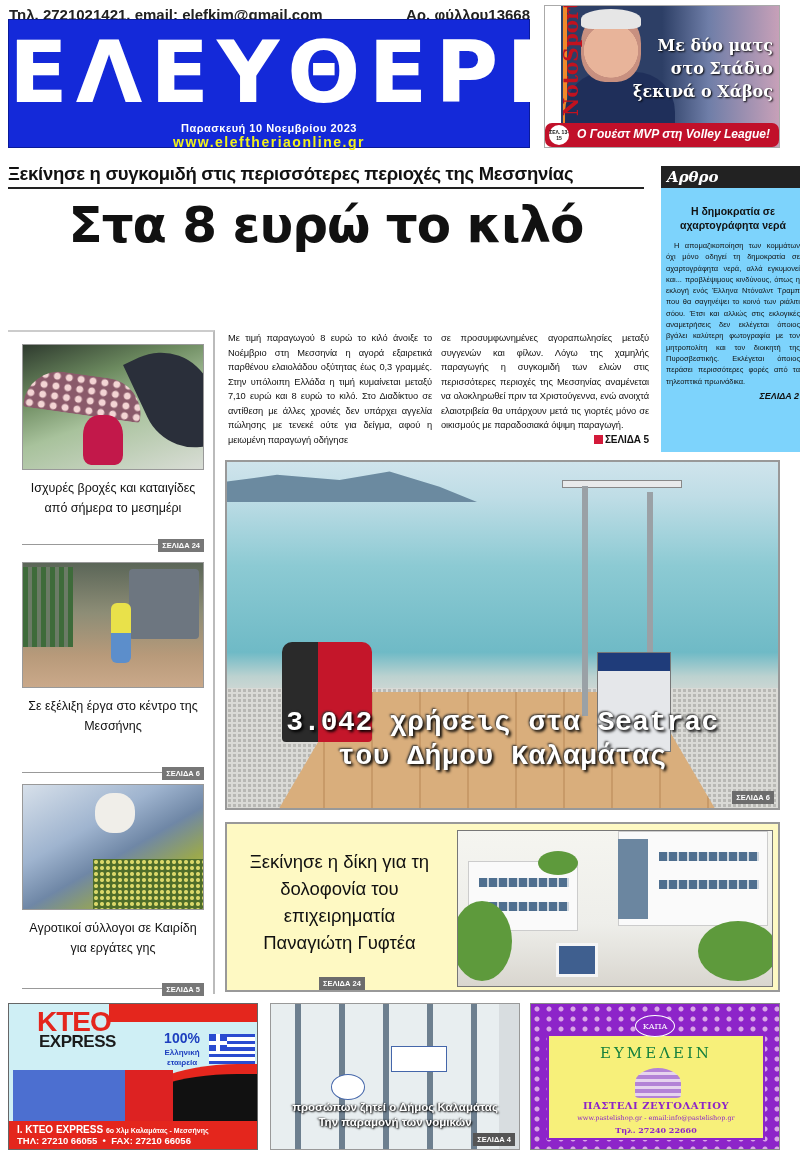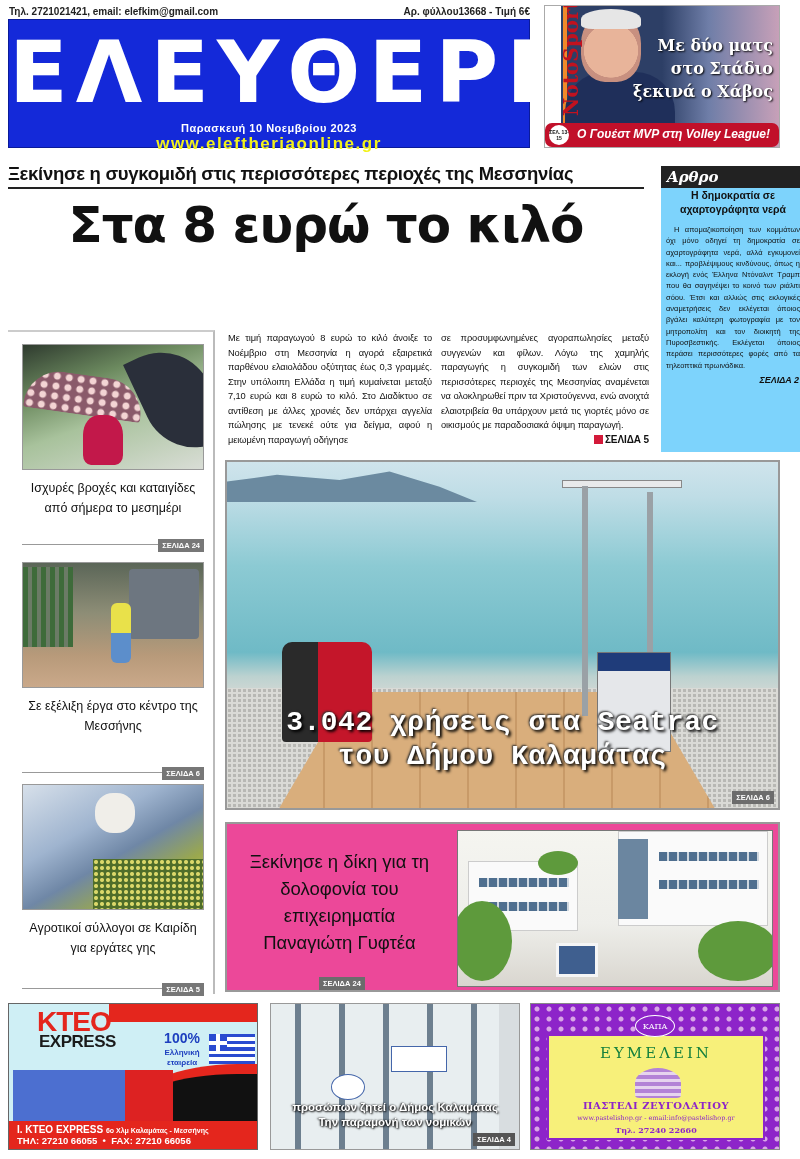--- a/index.html
+++ b/index.html
@@ -2,46 +2,46 @@
 <html><head>
 <meta charset="utf-8">
 <style>
   * { box-sizing: border-box; margin: 0; padding: 0; }
   html, body { width: 800px; height: 1159px; background: #fff; overflow: hidden; }
   body { font-family: "Liberation Sans", sans-serif; color: #111; position: relative; }
 
   .abs { position: absolute; }
 
   
-  .topline { font-size: 10px; font-weight: bold; color: #222; }
+  .topline { font-size: 15px; font-weight: bold; color: #222; }
   .masthead { left: 8px; top: 19px; width: 522px; height: 129px; background: #1429d9; border: 1px solid #0a1a99; }
   .logo { position: absolute; left: 0; right: 0; top: 4px; text-align: center; color: #fff; font-family: "DejaVu Sans", sans-serif; font-weight: bold; font-size: 86px; letter-spacing: 8px; line-height: 96px; }
   .mast-date { position: absolute; left: 0; right: 0; top: 102px; text-align: center; color: #fff; font-weight: bold; font-size: 11px; letter-spacing: 0.5px; }
-  .mast-url { position: absolute; left: 0; right: 0; top: 114px; text-align: center; color: #f2f21a; font-weight: bold; font-size: 17px; letter-spacing: 1.5px; }
+  .mast-url { position: absolute; left: 0; right: 0; top: 114px; text-align: center; color: #f2f21a; font-weight: bold; font-size: 14px; letter-spacing: 1.5px; }
 
   
   .noto { left: 544px; top: 5px; width: 236px; height: 143px; border: 1px solid #aaa; overflow: hidden; background: linear-gradient(90deg, #fff 0 16px, #2d3f66 16px 50%, #6f7ea8 70%, #c7a0b8 100%); }
   .noto-brand { position: absolute; left: -34px; top: 40px; transform: rotate(-90deg); color: #c1121f; font-family: "DejaVu Serif", serif; font-weight: bold; font-size: 20px; width: 120px; text-align: center; }
   .noto-stripe { position: absolute; left: 18px; top: 0; width: 4px; height: 118px; background: #f08a2a; }
   .noto-face { position: absolute; left: 36px; top: 6px; width: 60px; height: 70px; border-radius: 45% 45% 40% 40%; background: radial-gradient(circle at 50% 55%, #e8b49a 0 55%, #c89080 56% 100%); }
   .noto-hair { position: absolute; left: 36px; top: 3px; width: 60px; height: 20px; border-radius: 50% 50% 20% 20%; background: #e6e6e6; }
   .noto-body { position: absolute; left: 20px; top: 66px; width: 110px; height: 60px; border-radius: 40px 40px 0 0; background: #1f2f5a; }
   .noto-headline { position: absolute; right: 6px; top: 28px; width: 140px; text-align: right; color: #fff; font-family: "DejaVu Serif", serif; font-weight: bold; font-size: 16px; line-height: 23px; text-shadow: 1px 1px 2px #000; }
   .noto-bar { position: absolute; left: 0; bottom: 0; width: 100%; height: 24px; background: #c1102a; border-radius: 7px; }
   .noto-badge { position: absolute; left: 4px; top: 2px; width: 20px; height: 20px; border-radius: 50%; background: #fff; color: #111; font-size: 5px; font-weight: bold; text-align: center; line-height: 6px; padding-top: 4px; }
   .noto-sub { position: absolute; left: 32px; top: 4px; color: #fff; font-style: italic; font-weight: bold; font-size: 12px; }
 
   
   .kicker { left: 8px; top: 163px; width: 636px; font-size: 18.5px; font-weight: bold; border-bottom: 2px solid #222; padding-bottom: 2px; white-space: nowrap; letter-spacing: -0.3px; }
   .headline { left: 8px; top: 195px; width: 636px; text-align: center; font-family: "DejaVu Sans", sans-serif; font-weight: bold; font-size: 50px; line-height: 60px; letter-spacing: -1px; }
 
   
   .arthro { left: 661px; top: 166px; width: 144px; height: 286px; background: #7dd3fc; }
   .arthro-head { height: 22px; background: #222; color: #fff; font-family: "DejaVu Serif", serif; font-style: italic; font-weight: bold; font-size: 15px; padding: 2px 6px; }
-  .arthro-title { text-align: center; font-weight: bold; font-size: 10.5px; line-height: 14px; margin: 0 4px 8px; }
+  .arthro-title { text-align: center; font-weight: bold; font-size: 10.5px; line-height: 14px; margin: 16px 4px 8px; }
   .arthro-body { font-size: 7.5px; line-height: 11.3px; text-align: justify; margin: 0 5px; text-indent: 8px; }
   .arthro-page { text-align: right; font-weight: bold; font-style: italic; font-size: 9px; margin: 4px 6px 8px; }
 
   
   .col { font-size: 9.3px; line-height: 14.5px; text-align: justify; letter-spacing: -0.1px; }
   .col1 { left: 228px; top: 331px; width: 204px; }
   .col2 { left: 441px; top: 331px; width: 208px; }
   .page-ref-red { font-weight: bold; font-size: 10px; float: right; }
   .red-sq { display: inline-block; width: 9px; height: 9px; background: #d31a3a; margin-right: 2px; vertical-align: -1px; }
 
@@ -74,21 +74,21 @@
   .deck { position: absolute; left: 50px; top: 230px; width: 440px; height: 120px; background: repeating-linear-gradient(90deg, #d9ae7c 0 46px, #c89a68 46px 48px); clip-path: polygon(16% 0, 84% 0, 100% 100%, 0 100%); }
   .lift-pole { position: absolute; left: 355px; top: 24px; width: 6px; height: 230px; background: #9aa1a6; }
   .lift-pole2 { position: absolute; left: 420px; top: 30px; width: 6px; height: 200px; background: #9aa1a6; }
   .lift-top { position: absolute; left: 335px; top: 18px; width: 120px; height: 8px; background: #e8eaeb; border: 1px solid #888; }
   .lift-seat { position: absolute; left: 370px; top: 190px; width: 74px; height: 100px; background: linear-gradient(180deg, #1f3c7a 0 18%, #e5e7ea 18% 100%); border: 1px solid #777; }
   .chair { position: absolute; left: 55px; top: 180px; width: 90px; height: 100px; background: linear-gradient(90deg, #2a2a2a 0 40%, #c4162a 40% 100%); border-radius: 10px 10px 4px 4px; }
   .seatrac-caption { position: absolute; left: 0; right: 0; top: 244px; text-align: center; color: #fff; font-family: Liberation Mono, monospace; font-weight: bold; font-size: 28px; line-height: 34px; text-shadow: 2px 2px 3px #000, -1px -1px 2px #333; letter-spacing: 0.5px; }
   .seatrac-tag { position: absolute; right: 4px; bottom: 4px; background: #6c6c6c; color: #fff; font-size: 7.5px; font-weight: bold; padding: 2px 4px; }
 
   
-  .trial { left: 225px; top: 822px; width: 555px; height: 170px; border: 2px solid #999; background: #ec4899; padding-left: 16px; }
+  .trial { left: 225px; top: 822px; width: 555px; height: 170px; border: 2px solid #999; background: #fef9c3; padding-left: 16px; }
   .trial-title { position: absolute; left: 10px; top: 24px; width: 205px; text-align: center; font-size: 18.5px; line-height: 27px; }
   .trial-tag { position: absolute; left: 92px; bottom: 0; background: #6c6c6c; color: #fff; font-size: 7.5px; font-weight: bold; padding: 2px 4px; }
   .trial-img { position: absolute; left: 230px; top: 6px; width: 316px; height: 157px; border: 1px solid #777; overflow: hidden; background: linear-gradient(180deg, #f5f5f0 0%, #eeeeea 60%, #d9d6cf 100%); }
   .bld1 { position: absolute; left: 10px; top: 30px; width: 110px; height: 70px; background: #fafafa; border: 1px solid #ccc; }
   .bld2 { position: absolute; left: 160px; top: 0; width: 150px; height: 95px; background: #fafafa; border: 1px solid #ccc; }
   .win-row { position: absolute; height: 9px; background: repeating-linear-gradient(90deg, #4f6f8f 0 8px, #cfd8e0 8px 10px); }
   .glass { position: absolute; left: 160px; top: 8px; width: 30px; height: 80px; background: #6b86a0; }
   .tree { position: absolute; border-radius: 50%; background: #5e9a3c; }
   .door { position: absolute; left: 98px; top: 112px; width: 42px; height: 34px; border: 3px solid #f5f5f5; background: #3f5f8f; }
 

